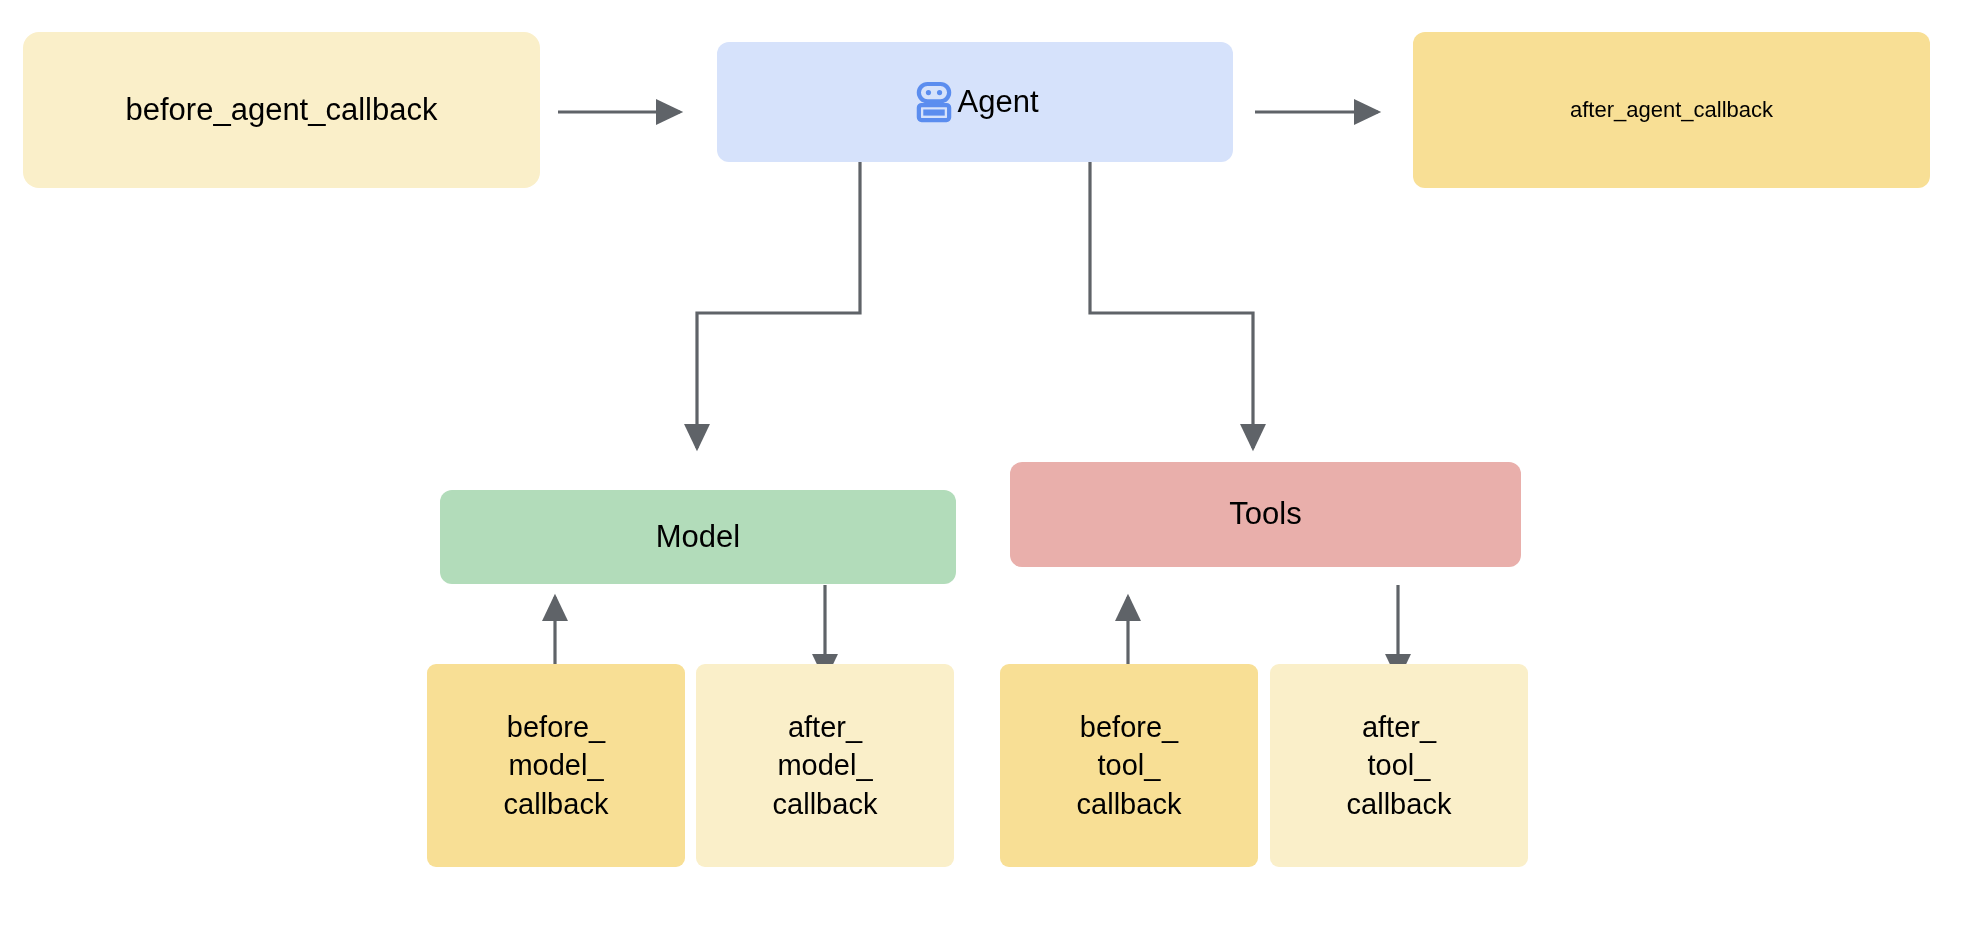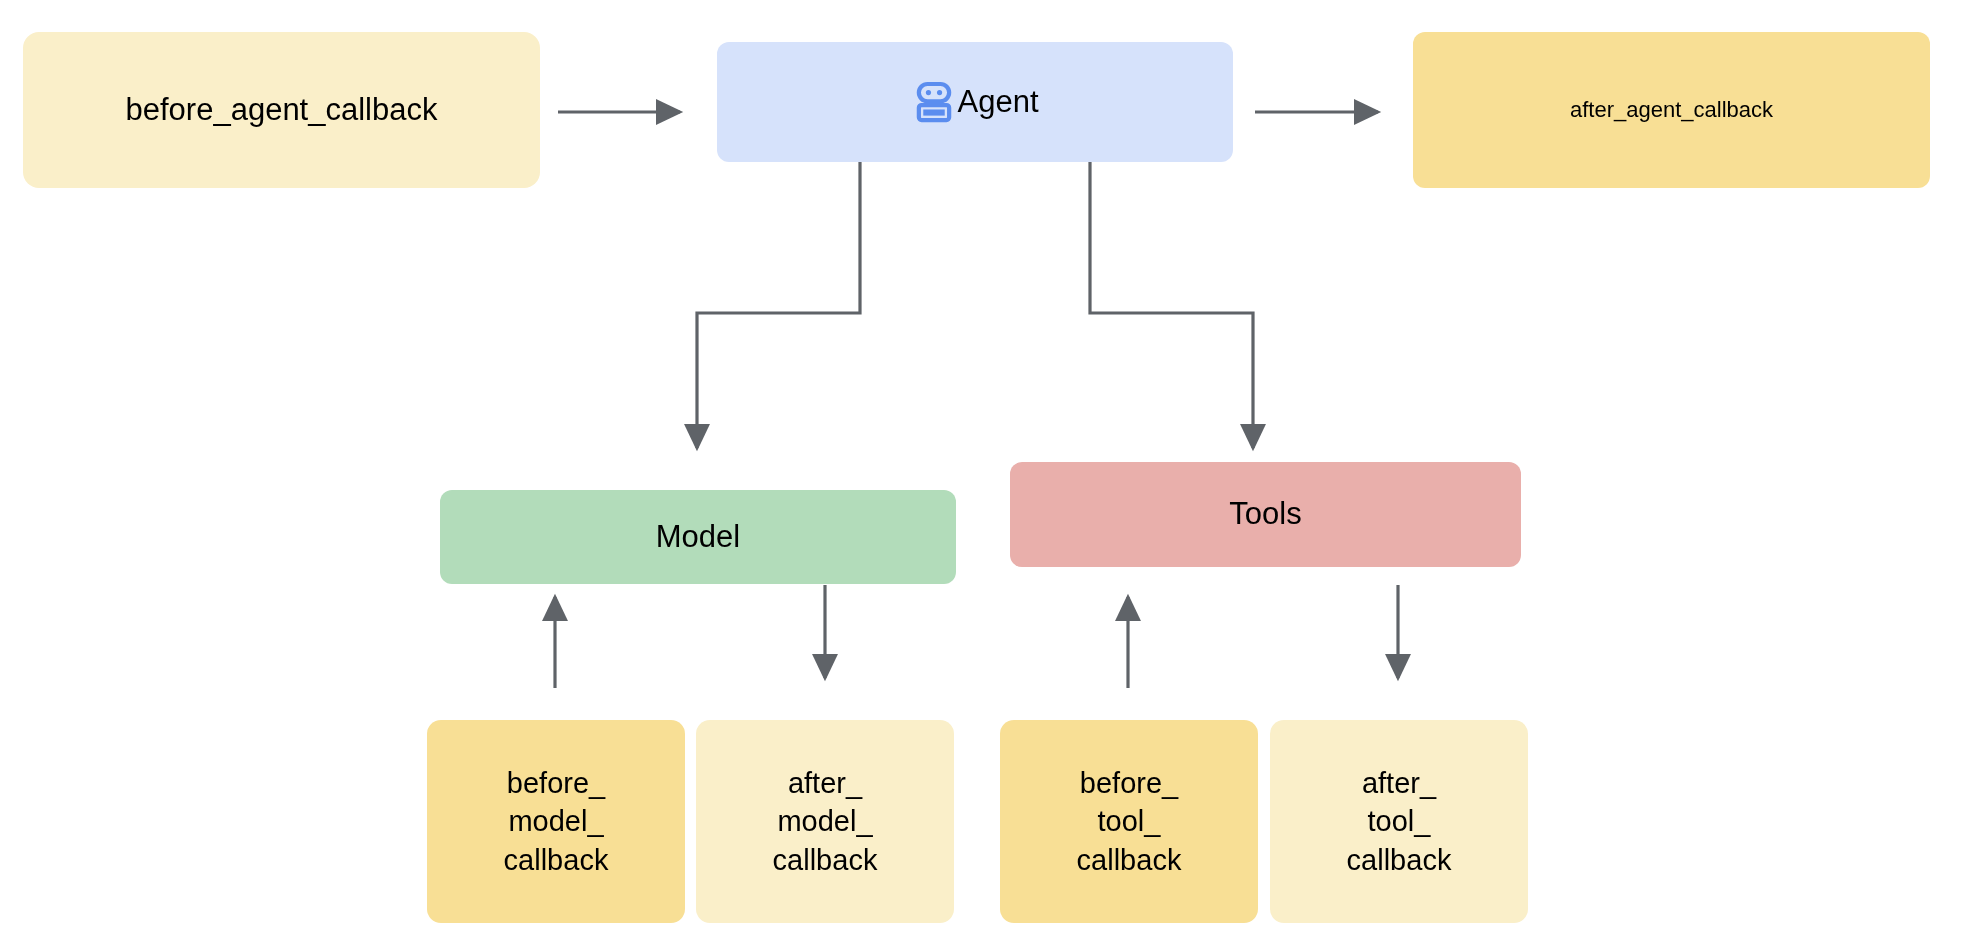--- a/index.html
+++ b/index.html
@@ -62,23 +62,23 @@
   }
   .node-tools {
     left: 1010px; top: 462px;
     width: 511px; height: 105px;
     border-radius: 12px;
     font-size: 31px;
   }
 
   
   .node-cb {
-    top: 720px;
+    top: 664px;
     width: 258px; height: 203px;
-    border-radius: 14px;
+    border-radius: 9px;
     font-size: 29px;
   }
   .node-before-model { left: 427px; }
   .node-after-model  { left: 696px; }
   .node-before-tool  { left: 1000px; }
   .node-after-tool   { left: 1270px; }
 
   .agent-label { display: inline-block; }
 
   .robot-icon {

